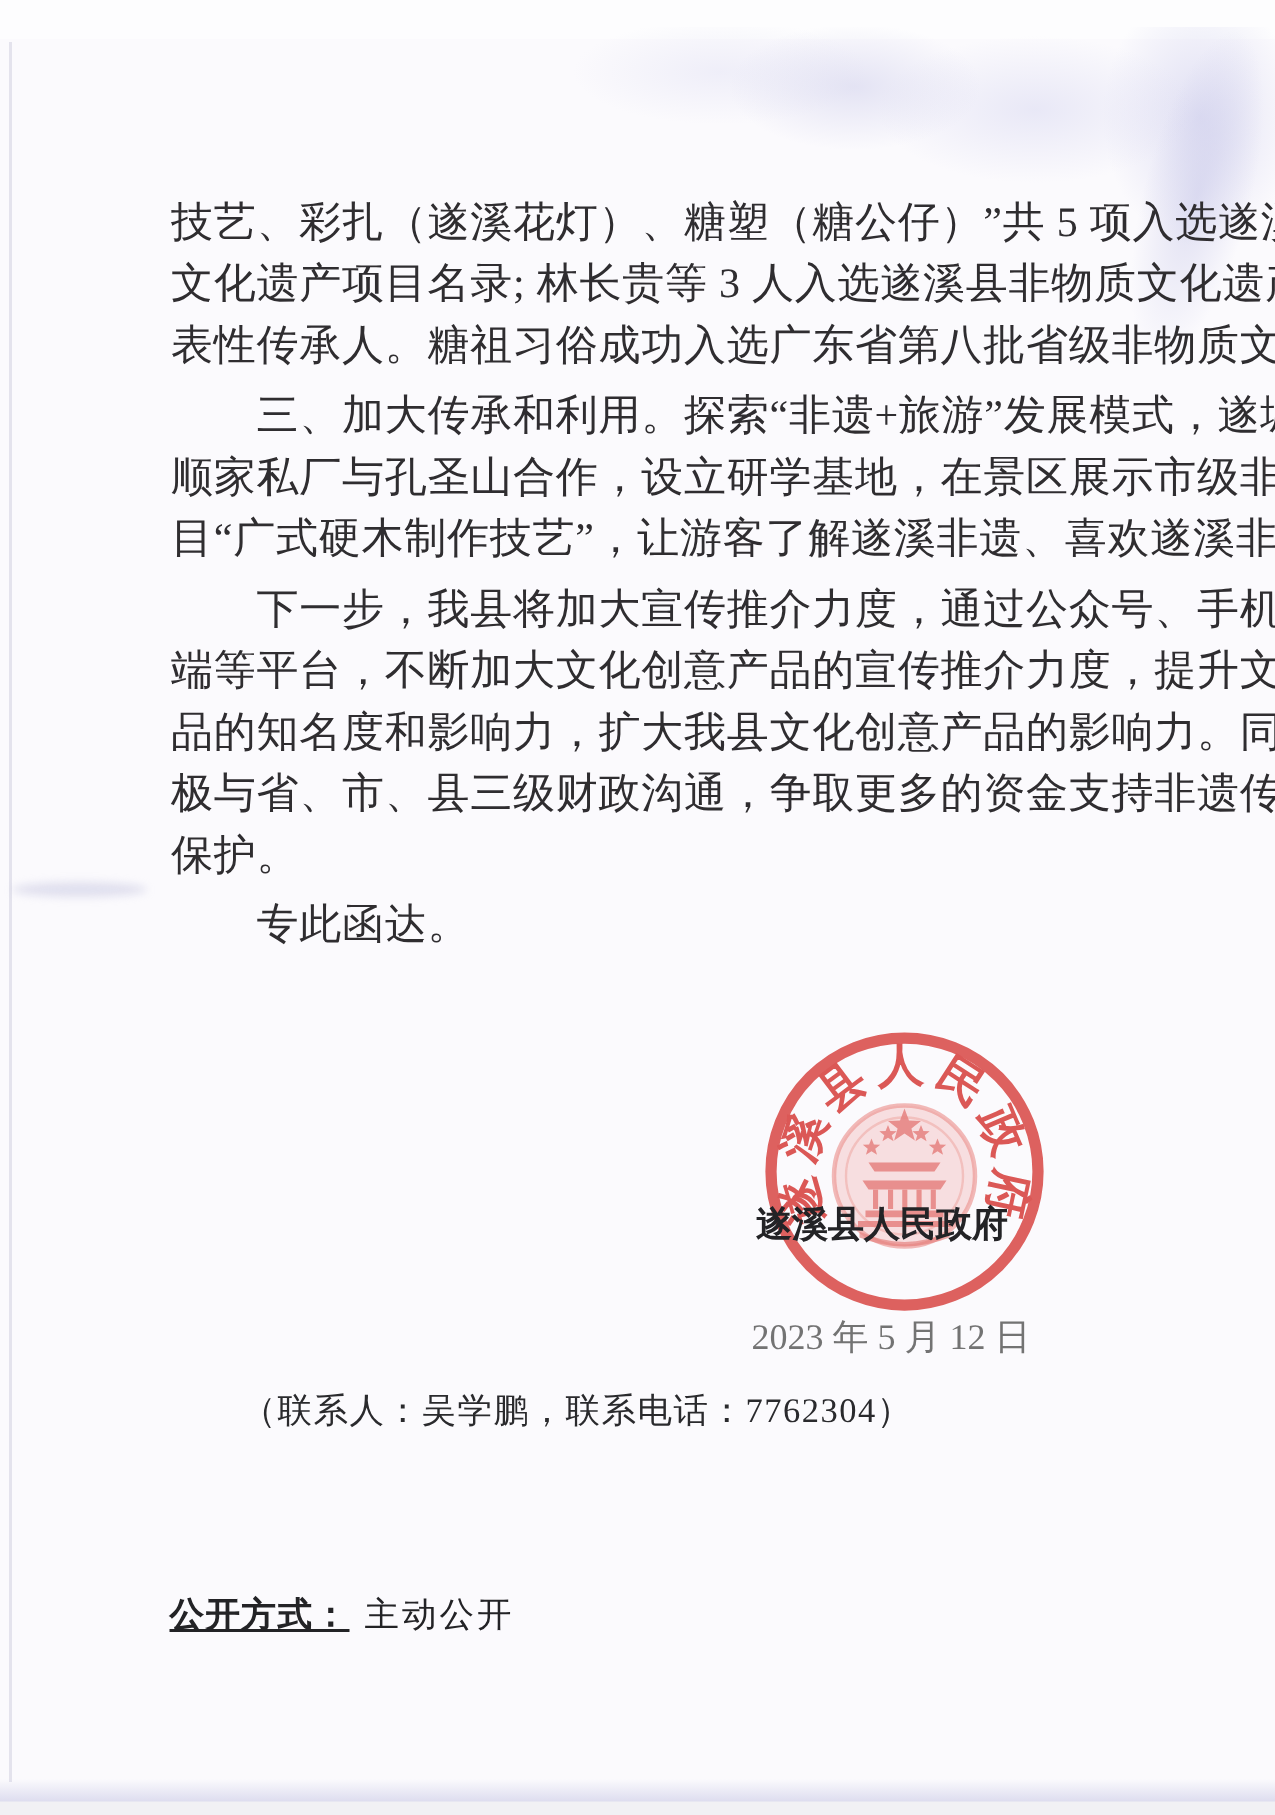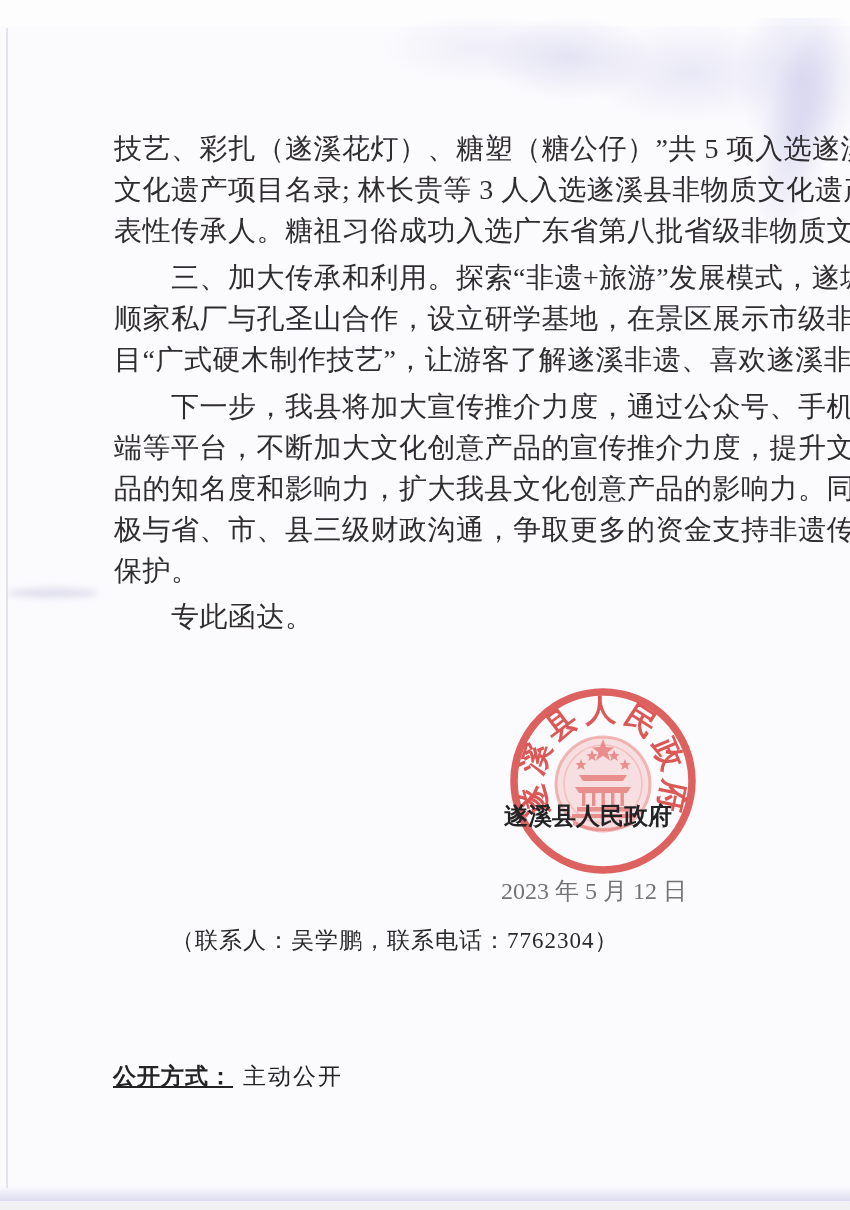--- a/index.html
+++ b/index.html
@@ -36,21 +36,21 @@
   .line.nofill{text-align-last:left;}
   .line.indent{padding-left:57px;}
   .line.p-gap{margin-top:6px;}
   .line.p-gap2{margin-top:5px;}
   .line .bold{font-weight:normal;}
   
   .sig-org{position:absolute;left:504px;top:800px;font-size:24px;letter-spacing:0px;
     color:#232326;white-space:nowrap;font-weight:bold;}
   .sig-date{position:absolute;left:501px;top:862px;font-size:24px;color:#737373;white-space:nowrap;margin-top:13px;}
   
-  .contact{position:absolute;left:171px;top:925px;font-size:23px;color:#2a2a2d;
+  .contact{position:absolute;left:161px;top:925px;font-size:23px;color:#2a2a2d;
     letter-spacing:1px;white-space:nowrap;}
   .disclosure{position:absolute;left:113px;top:1061px;font-size:23px;color:#232326;white-space:nowrap;}
   .disclosure .lbl{font-family:"Liberation Sans",sans-serif;font-weight:bold;letter-spacing:1px;text-decoration:underline;}
   .disclosure .val{margin-left:10px;letter-spacing:2px;text-align:right;}
   
   .seal{position:absolute;left:493px;top:671px;width:220px;height:220px;
     mix-blend-mode:multiply;opacity:.94;filter:blur(.3px);}
   .seal text{font-family:"Liberation Serif",serif;font-weight:bold;}
 </style>
 </head>

